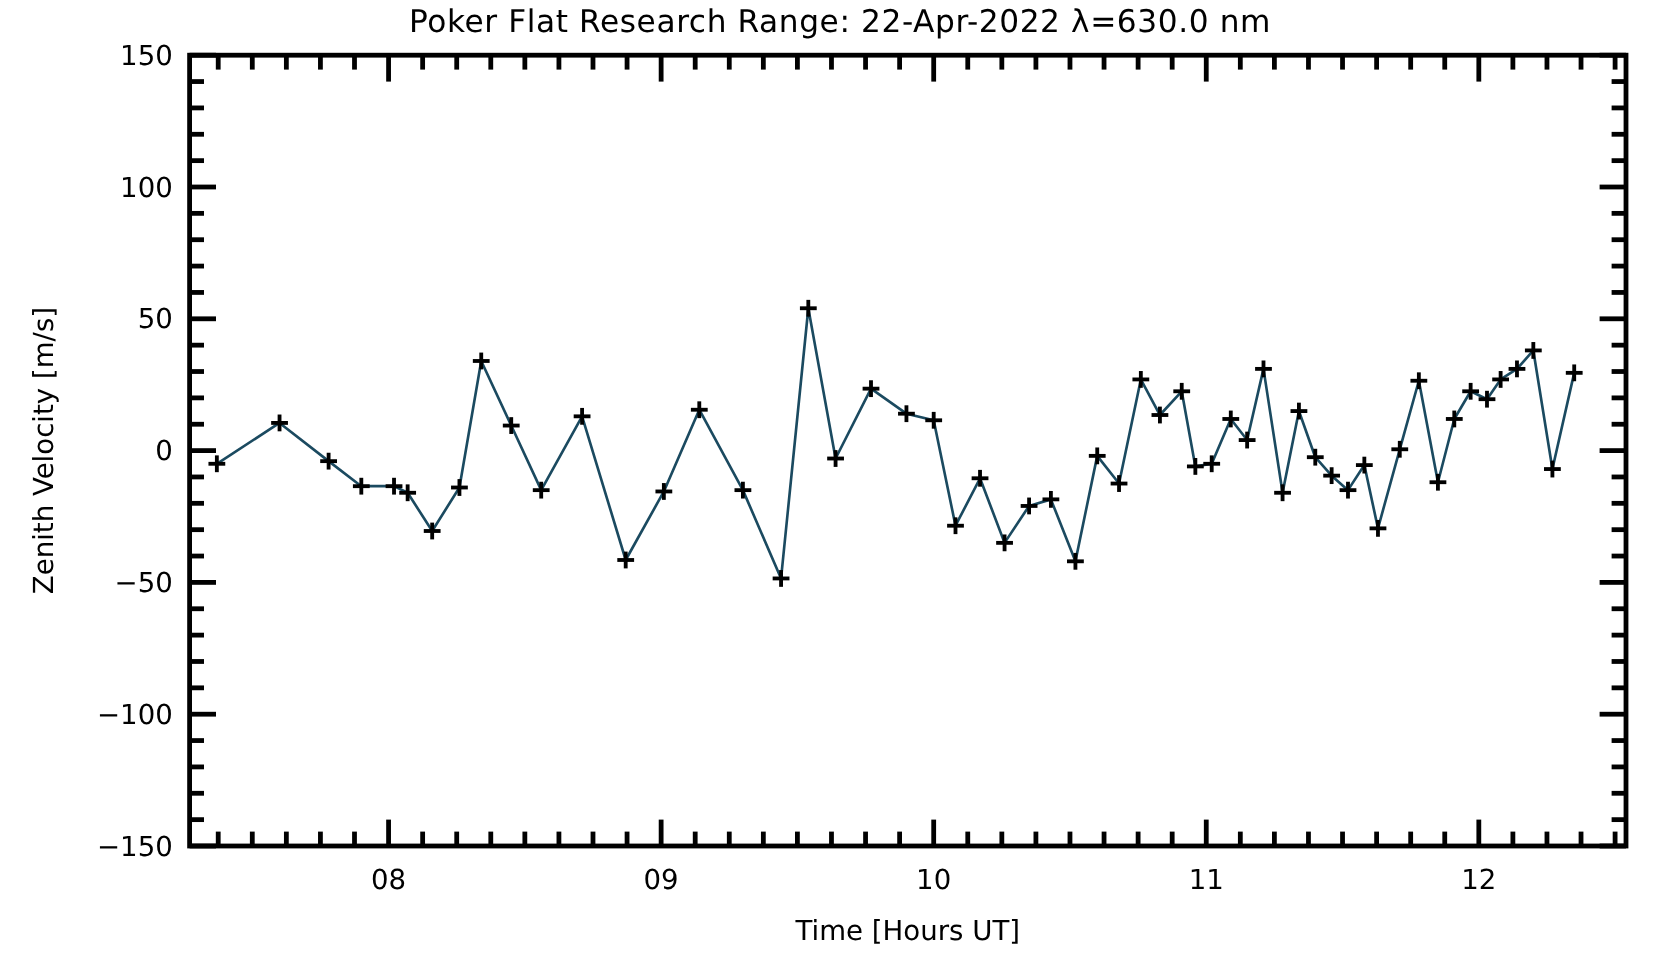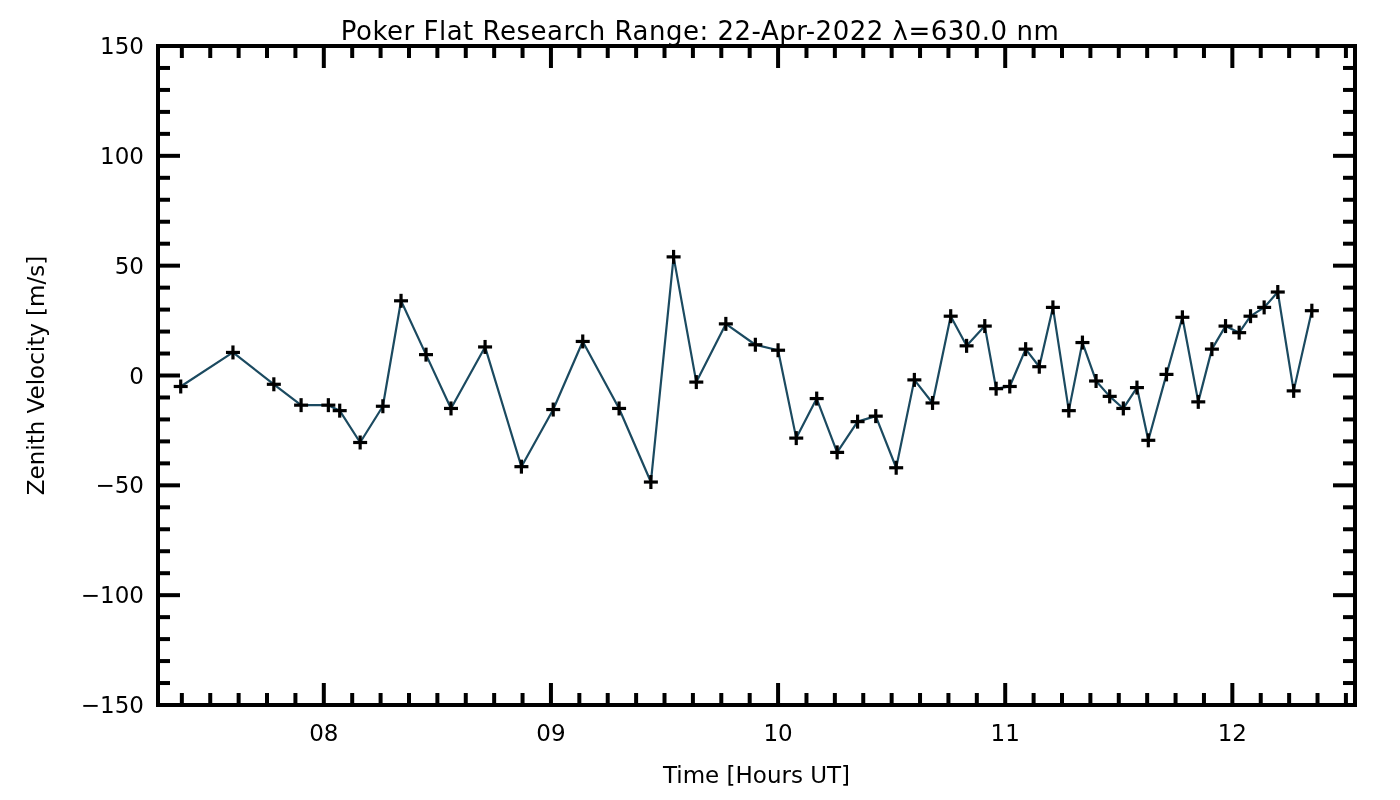--- a/index.html
+++ b/index.html
@@ -24,21 +24,20 @@
     left: 0;
     top: 4px;
     width: 1400px;
     text-align: center;
     font-family: "DejaVu Sans", sans-serif;
     font-size: 26px;
     font-weight: 400;
     letter-spacing: 0.5px;
     color: #000000;
     white-space: nowrap;
-    margin-top: 12px;
   }
   #plot-svg {
     position: absolute;
     left: 0;
     top: 0;
   }
   .tick-label {
     font-family: "DejaVu Sans", sans-serif;
     font-size: 23px;
     fill: #000000;

